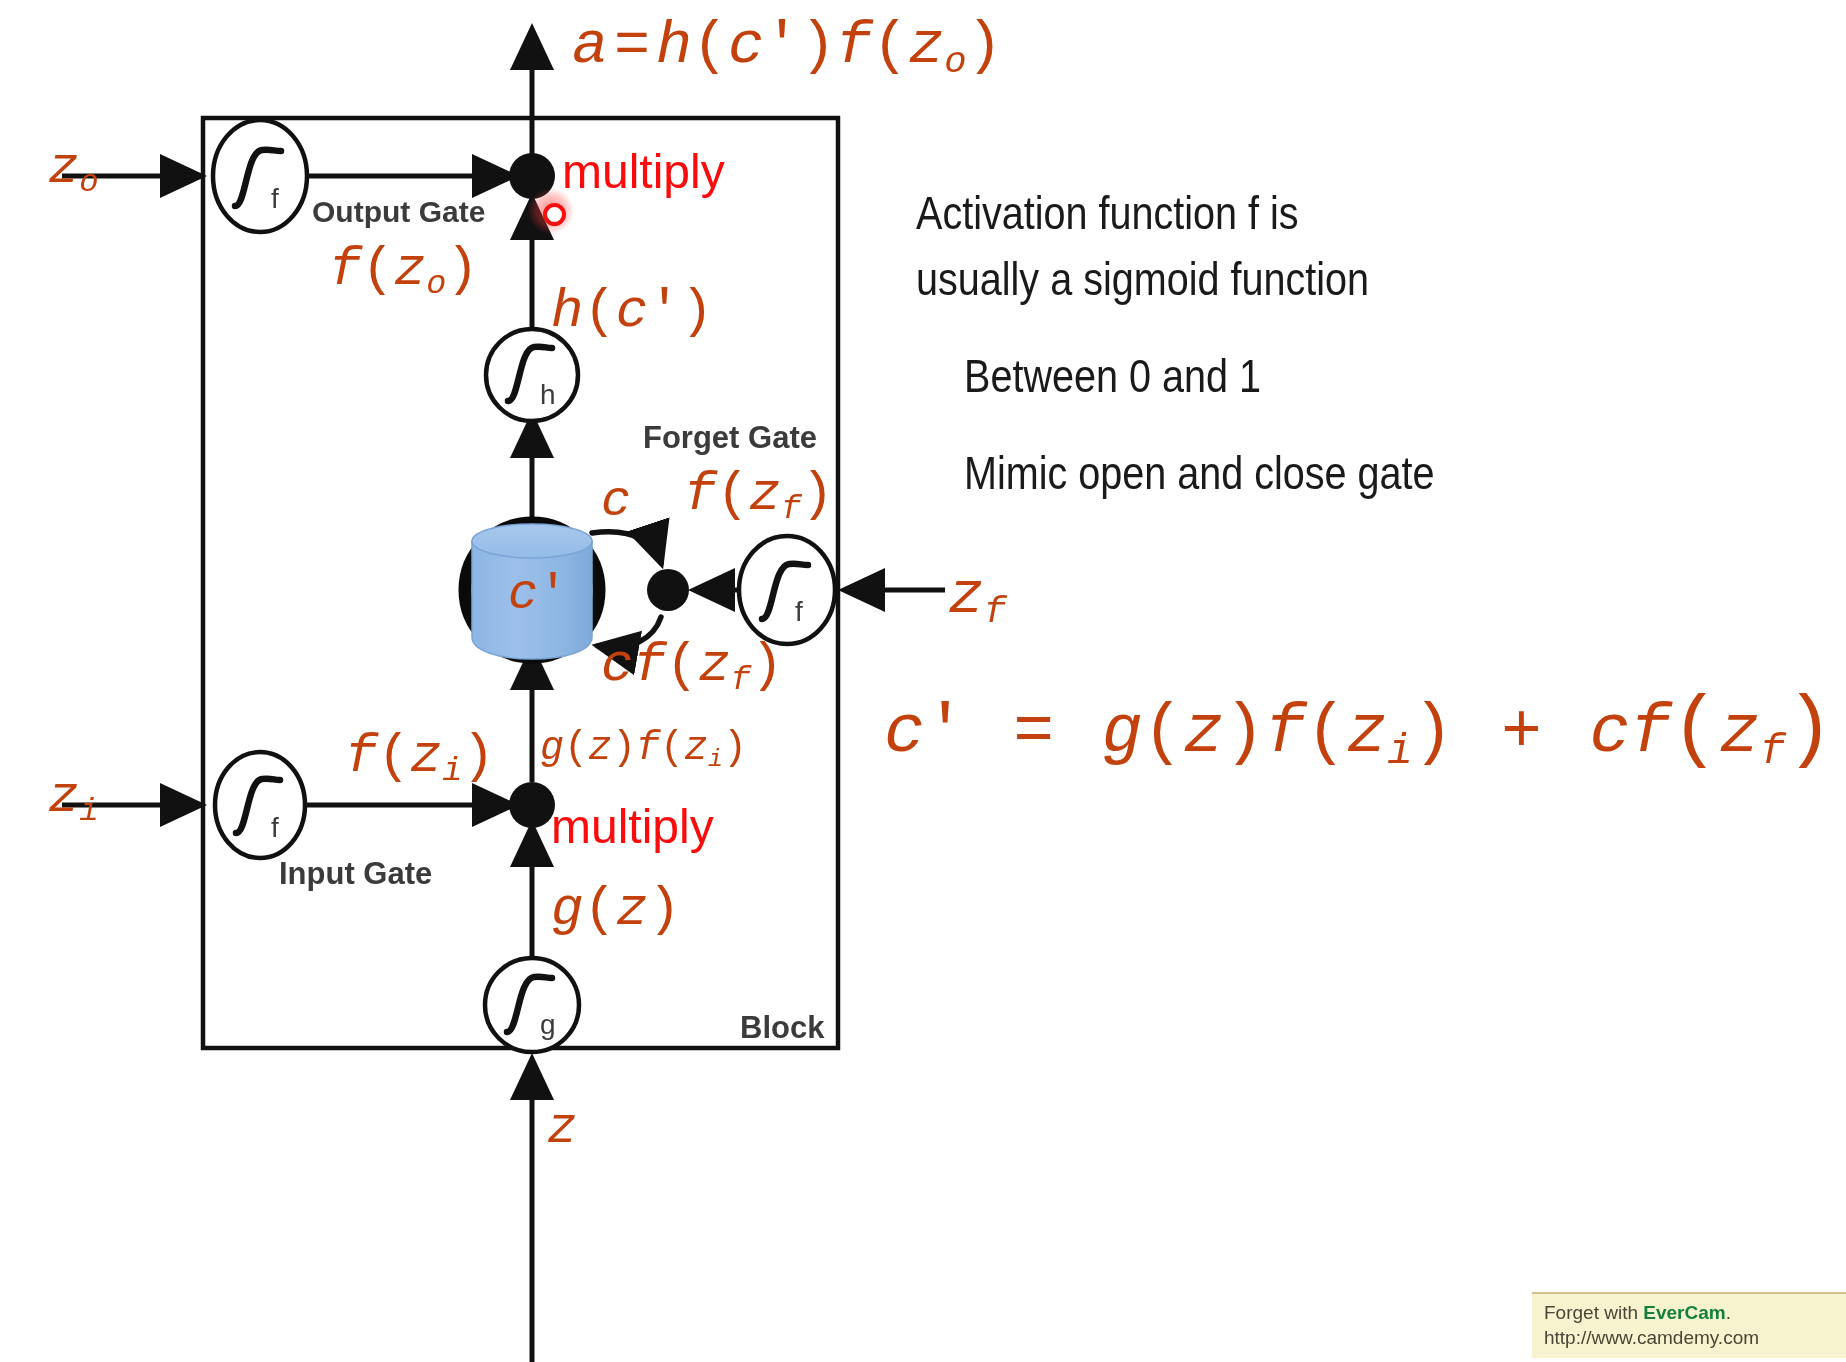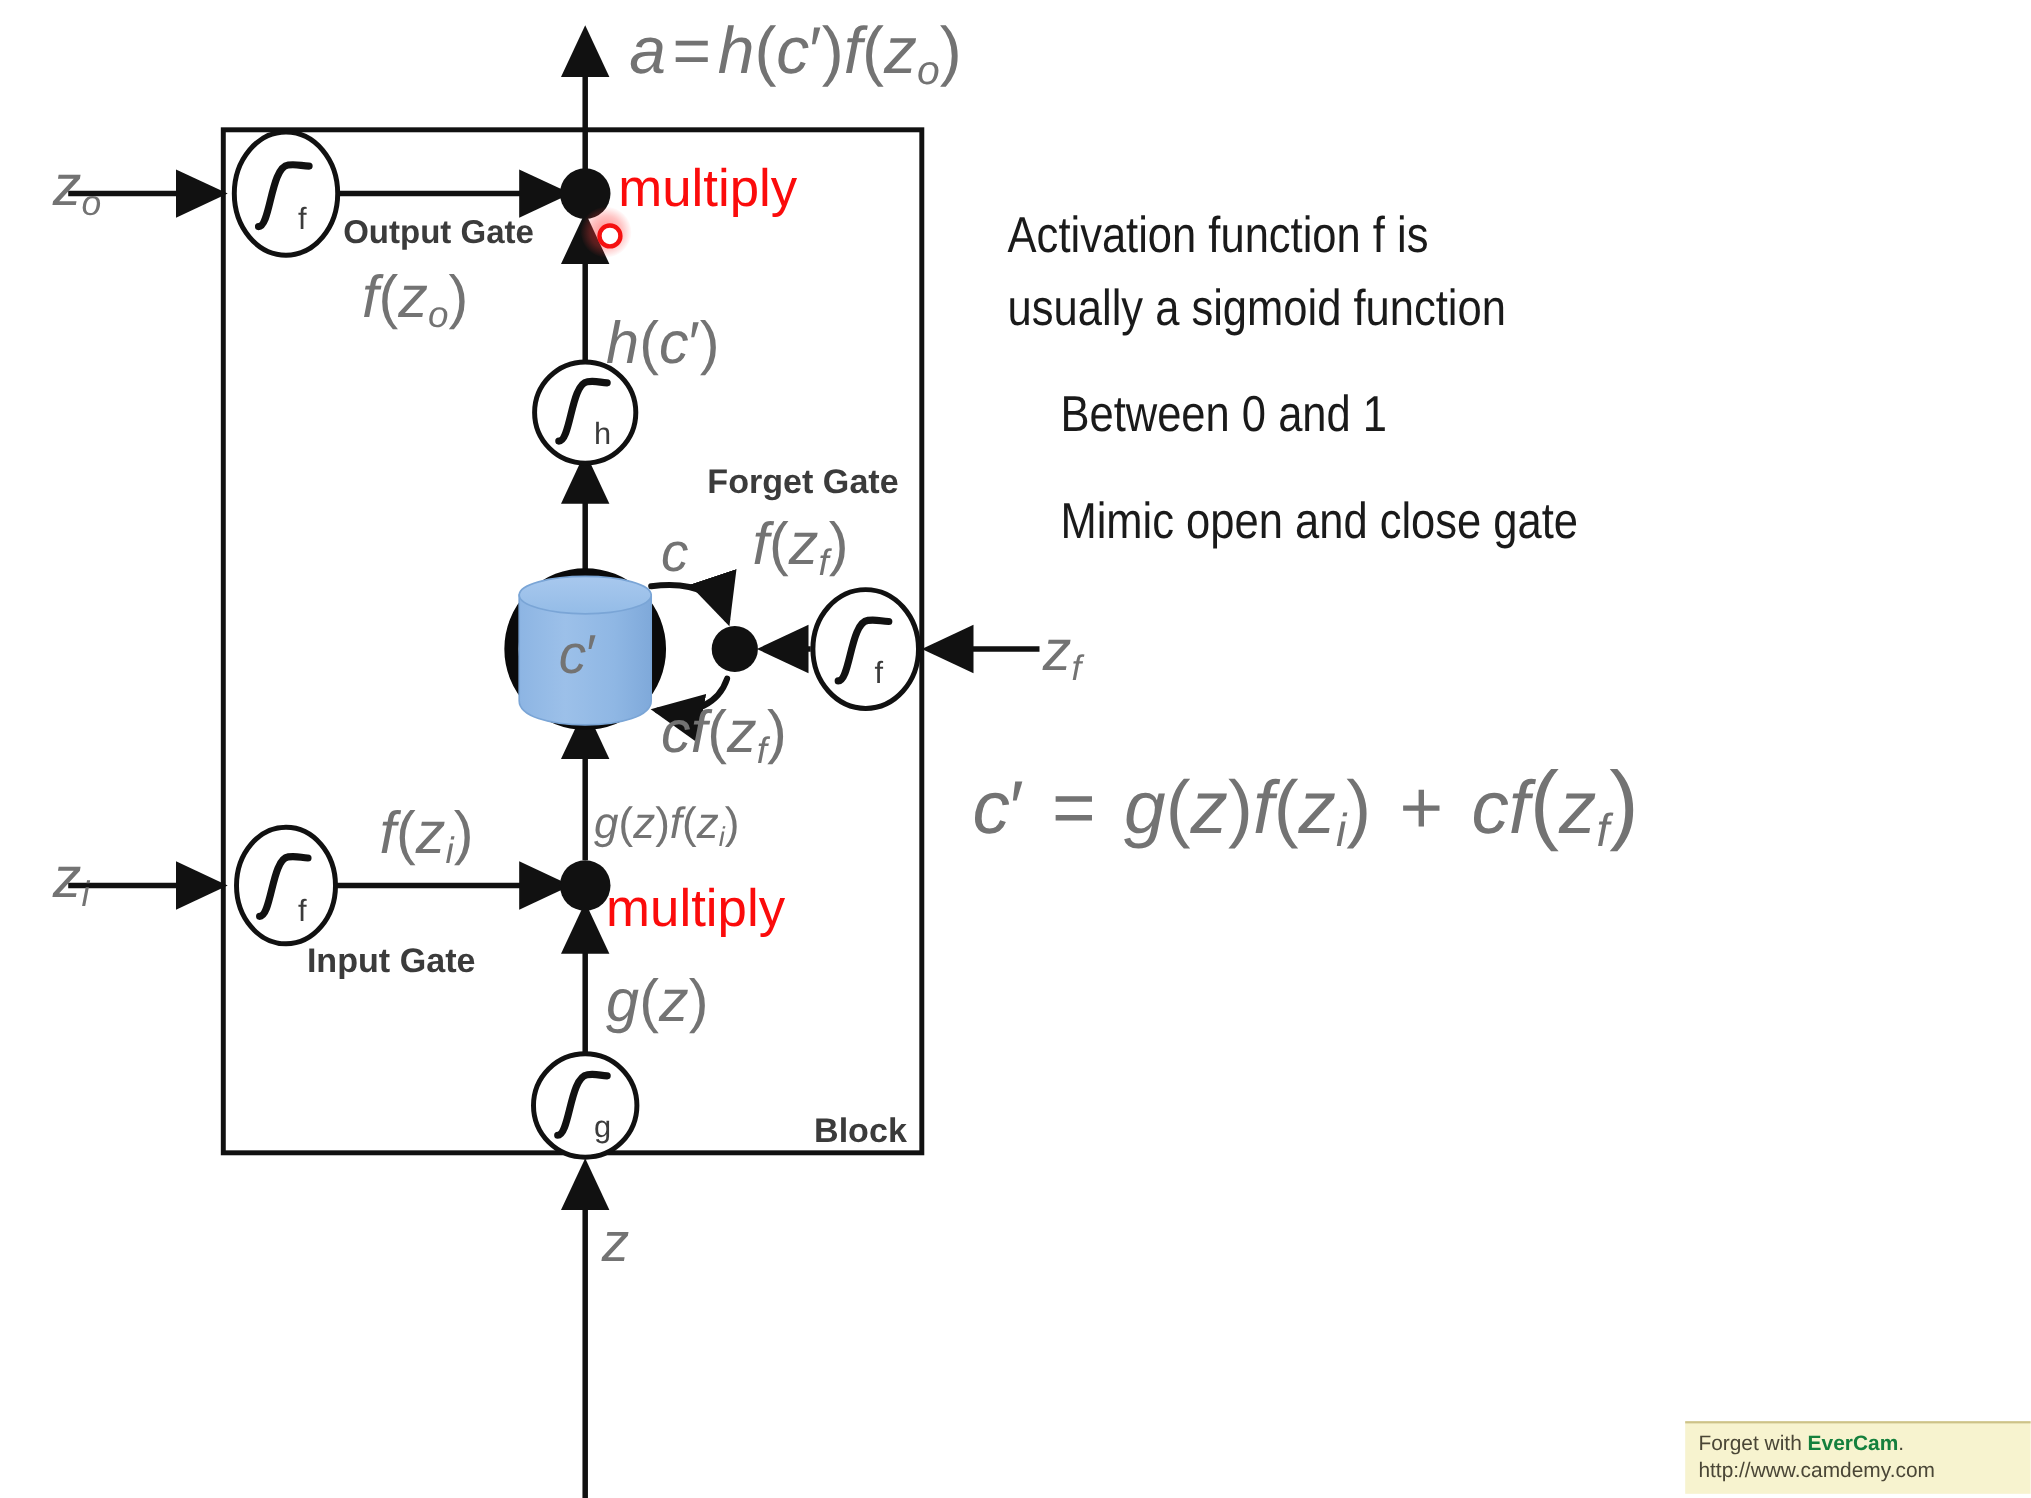--- a/index.html
+++ b/index.html
@@ -1,22 +1,22 @@
 <!DOCTYPE html>
 <html><head>
 <meta charset="utf-8">
 <style>
   html,body{margin:0;padding:0;background:#fff;}
   body{width:1846px;height:1362px;position:relative;overflow:hidden;
        font-family:"Liberation Sans",sans-serif;}
   #stage{position:absolute;inset:0;width:1846px;height:1362px;background:#ffffff;}
   svg#diagram{position:absolute;left:0;top:0;width:1846px;height:1362px;}
 
-  .mathtex{position:absolute;font-family:Liberation Sans, sans-serif;font-style:italic;
-           color:#737373;white-space:nowrap;line-height:1;}
+  .mathtex{position:absolute;font-family:Liberation Mono, monospace;font-style:italic;
+           color:#c2410c;white-space:nowrap;line-height:1;}
   .mathtex sub{font-size:.62em;font-style:italic;vertical-align:-0.28em;}
   .mathtex .prime{font-style:normal;letter-spacing:0;}
   .mathtex .op{font-style:normal;padding:0 .10em;}
   .mathtex .pr{font-style:normal;}
 
   .gatelabel{position:absolute;font-family:"Liberation Sans",sans-serif;
              font-weight:700;color:#3b3b3b;white-space:nowrap;line-height:1;}
   .multiplylabel{position:absolute;color:#fb0b0b;white-space:nowrap;
              font-family:"Liberation Sans",sans-serif;line-height:1;}
   .sidetext{position:absolute;color:#1a1a1a;white-space:nowrap;
@@ -129,21 +129,21 @@
   <div class="gatelabel" style="left:643px;top:422px;font-size:31px;">Forget Gate</div>
 
   <div class="mathtex" style="left:601px;top:477px;font-size:50px;">c</div>
 
   <div class="mathtex" style="left:684px;top:468px;font-size:54px;">f<span class="pr">(</span>z<sub>f</sub><span class="pr">)</span></div>
 
   <div class="mathtex" style="left:508px;top:570px;font-size:50px;">c<span class="prime">′</span></div>
 
   <div class="mathtex" style="left:601px;top:639px;font-size:54px;">cf<span class="pr">(</span>z<sub>f</sub><span class="pr">)</span></div>
 
-  <div class="mathtex" style="left:948px;top:566px;font-size:52px;">z<sub>f</sub></div>
+  <div class="mathtex" style="left:948px;top:566px;font-size:60px;">z<sub>f</sub></div>
 
   <div class="mathtex" style="left:48px;top:772px;font-size:52px;">z<sub>i</sub></div>
 
   <div class="mathtex" style="left:325px;top:730px;font-size:54px;margin-left:20px;">f<span class="pr">(</span>z<sub>i</sub><span class="pr">)</span></div>
 
   <div class="mathtex" style="left:540px;top:729px;font-size:40px;">g<span class="pr">(</span>z<span class="pr">)</span>f<span class="pr">(</span>z<sub>i</sub><span class="pr">)</span></div>
 
   <div class="multiplylabel" style="left:551px;top:803px;font-size:48px;">multiply</div>
 
   <div class="gatelabel" style="left:279px;top:858px;font-size:31px;">Input Gate</div>

